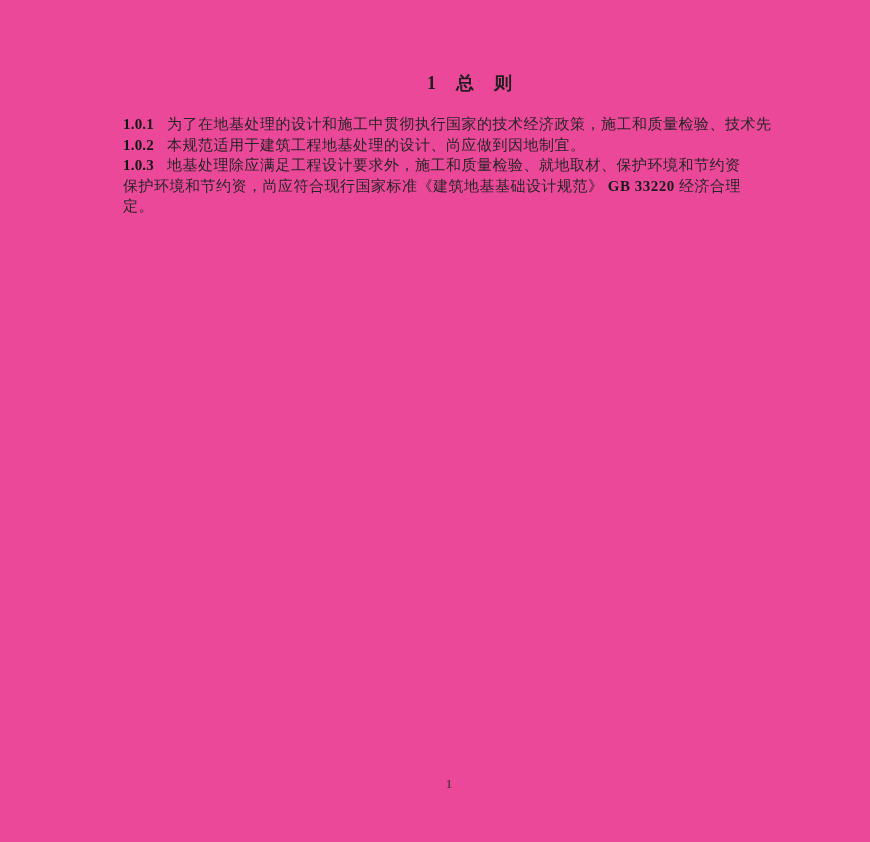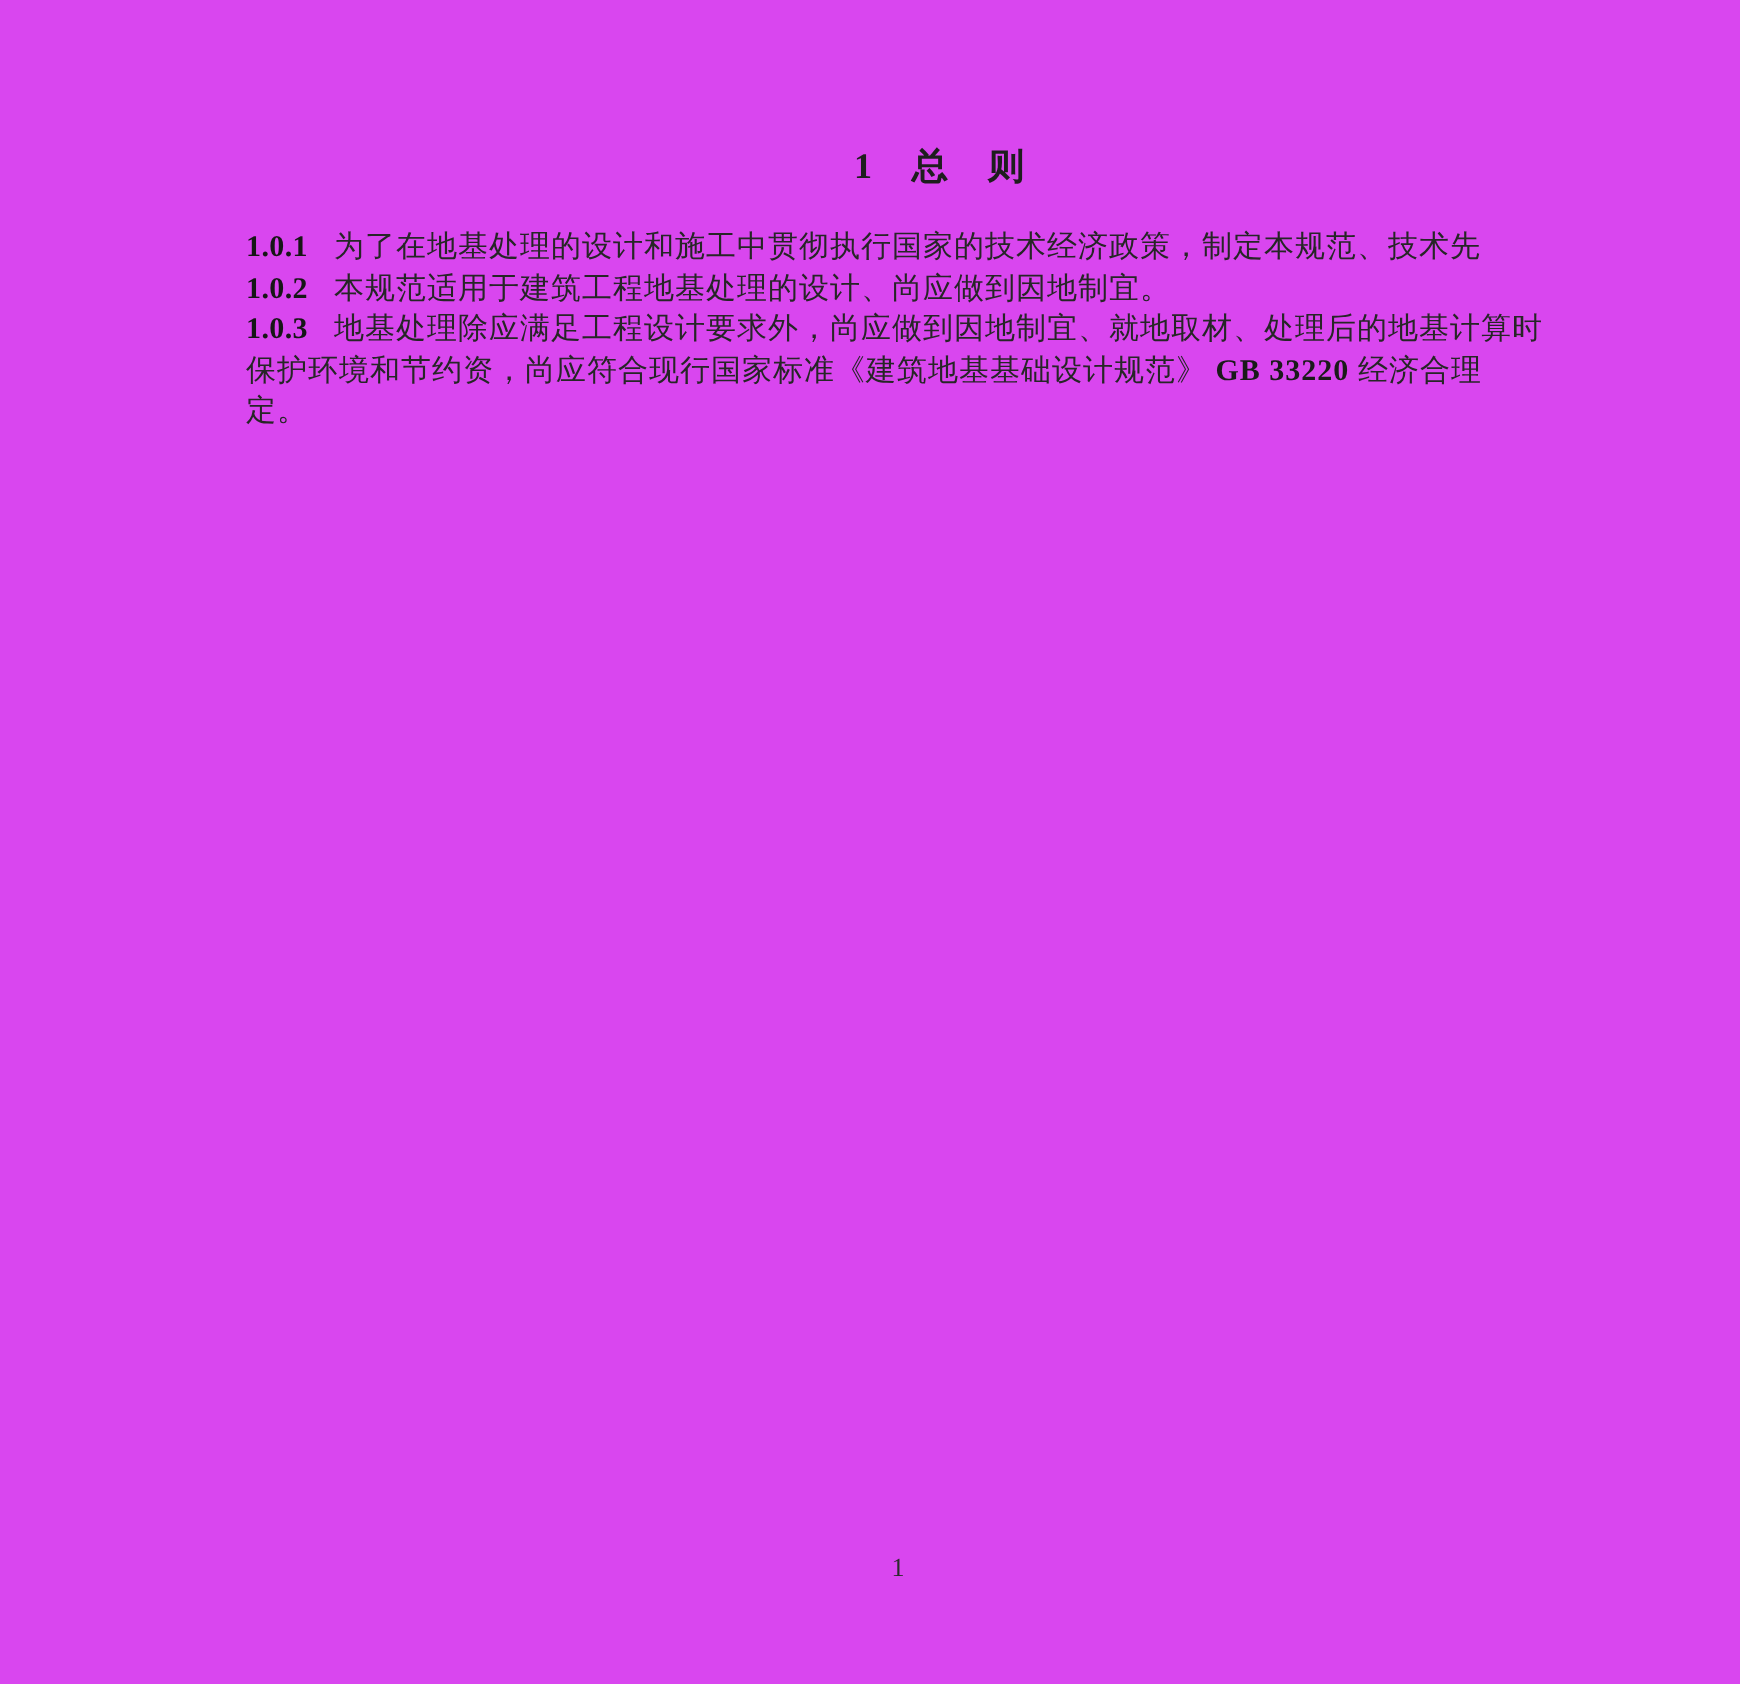--- a/index.html
+++ b/index.html
@@ -4,21 +4,21 @@
 <style>
   * { margin: 0; padding: 0; box-sizing: border-box; }
   html, body {
     width: 870px; height: 842px;
     background: #f9f9f7;
     font-family: "Liberation Serif", "DejaVu Serif", serif;
   }
   .page {
     position: relative;
     width: 870px; height: 842px;
-    background: #d946ef;
+    background: #ec4899;
     color: #242424;
     overflow: hidden;
   }
   .chapter-title {
     position: absolute;
     top: 71px;
     left: 123px;
     width: 640px;
     text-align: center;
     font-size: 18px;
@@ -68,25 +68,25 @@
 </style>
 </head>
 <body>
 
 <div class="page">
 
   <div class="chapter-title">1　总　则</div>
 
   <div class="body-block">
 
-    <div class="line"><span class="clause-num">1.0.1</span><span class="num-gap"></span><span>为了在地基处理的设计和施工中贯彻执行国家的技术经济政策，制定本规范、技术先</span></div>
+    <div class="line"><span class="clause-num">1.0.1</span><span class="num-gap"></span><span>为了在地基处理的设计和施工中贯彻执行国家的技术经济政策，施工和质量检验、技术先</span></div>
 
     <div class="line"><span class="clause-num">1.0.2</span><span class="num-gap"></span><span>本规范适用于建筑工程地基处理的设计、尚应做到因地制宜。</span></div>
 
-    <div class="line"><span class="clause-num">1.0.3</span><span class="num-gap"></span><span>地基处理除应满足工程设计要求外，尚应做到因地制宜、就地取材、处理后的地基计算时</span></div>
+    <div class="line"><span class="clause-num">1.0.3</span><span class="num-gap"></span><span>地基处理除应满足工程设计要求外，施工和质量检验、就地取材、保护环境和节约资</span></div>
 
     <div class="line"><span>保护环境和节约资，尚应符合现行国家标准《建筑地基基础设计规范》 </span><span class="gb-ref">GB 33220</span><span> 经济合理</span></div>
     <div class="line"><span>定。</span></div>
 
   </div>
 
   <div class="page-number">1</div>
 
 </div>
 

